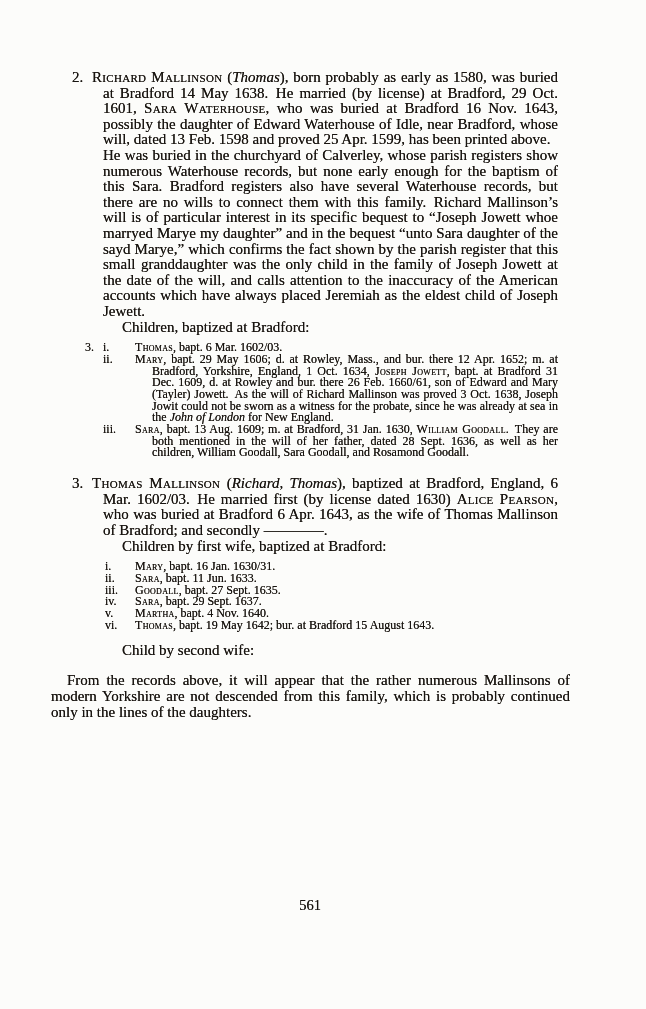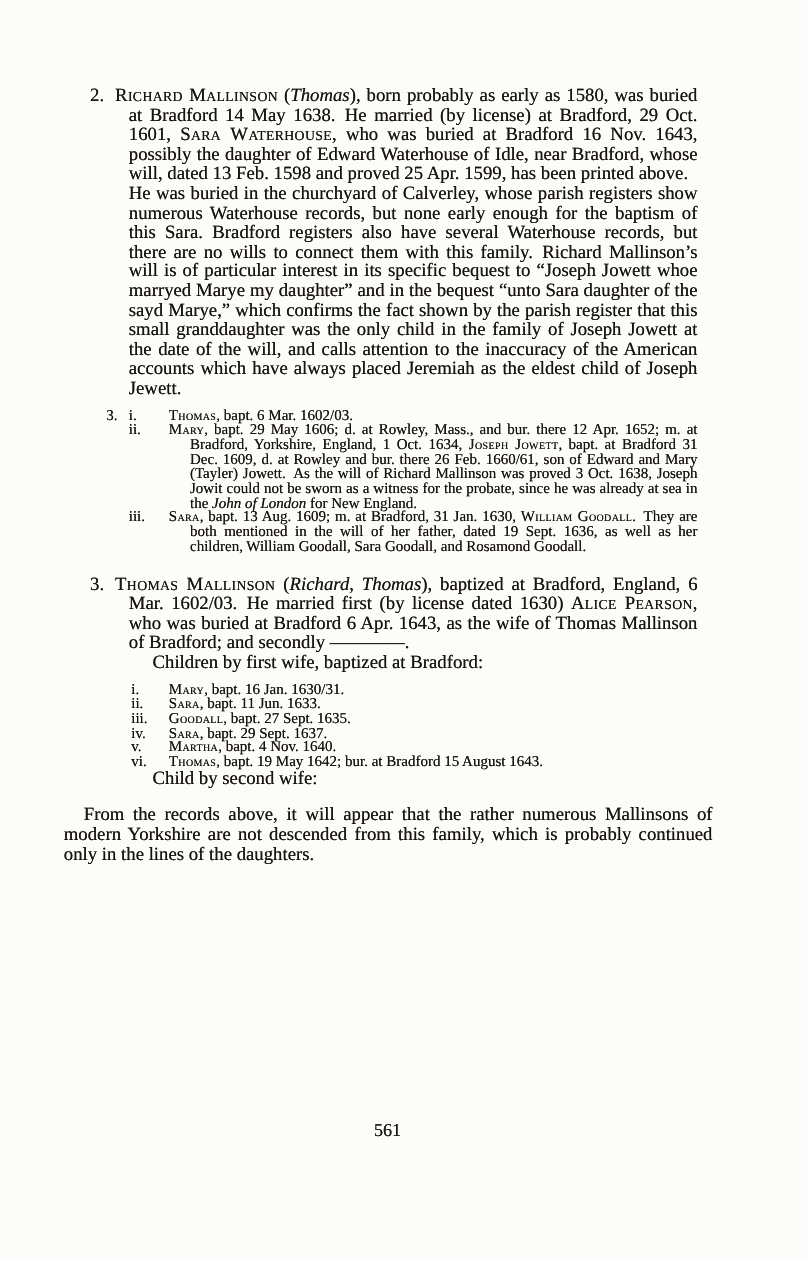--- a/index.html
+++ b/index.html
@@ -50,21 +50,21 @@
   .kids2 { margin-top: 7px; }
   .kid2 {
     position: relative;
     margin: 0 88px 0 135px;
     font-size: 12px;
     line-height: 11.7px;
   }
   .kid2 .rnum { position: absolute; left: -30px; top: 0; }
 
   .entry3-block { margin-top: 17px; }
-  .second-wife-head { }
+  .second-wife-head { margin-top: 12px; }
   .second-wife-kid { margin-top: 7px; }
 
   .closing {
     margin: 13px 76px 0 51px;
     text-indent: 16px;
     text-align: justify;
     font-size: 15px;
     line-height: 16px;
   }
 
@@ -78,25 +78,26 @@
     transform: translateX(-13px);
   }
 </style>
 </head>
 <body>
 
 <div class="page">
 
   <p class="entry"><span class="enum">2.</span><span class="sc">Richard Mallinson</span><span> (</span><span class="it">Thomas</span><span>), born probably as early as 1580, was buried at Bradford 14 May 1638. He married (by license) at Bradford, 29 Oct. 1601, </span><span class="sc">Sara Waterhouse</span><span>, who was buried at Bradford 16 Nov. 1643, possibly the daughter of Edward Waterhouse of Idle, near Bradford, whose will, dated 13 Feb. 1598 and proved 25 Apr. 1599, has been printed above. He was buried in the churchyard of Calverley, whose parish registers show numerous Waterhouse records, but none early enough for the baptism of this Sara. Bradford registers also have several Waterhouse records, but there are no wills to connect them with this family. Richard Mallinson’s will is of particular interest in its specific bequest to “Joseph Jowett whoe marryed Marye my daughter” and in the bequest “unto Sara daughter of the sayd Marye,” which confirms the fact shown by the parish register that this small granddaughter was the only child in the family of Joseph Jowett at the date of the will, and calls attention to the inaccuracy of the American accounts which have always placed Jeremiah as the eldest child of Joseph Jewett.</span></p>
 
+  <p class="subhead">Children, baptized at Bradford:</p>
 
   <div class="kids">
     <div class="kid"><span class="gnum">3.</span><span class="rnum">i.</span><span class="sc">Thomas</span><span>, bapt. 6 Mar. 1602/03.</span></div>
     <div class="kid"><span class="gnum"></span><span class="rnum">ii.</span><span class="sc">Mary</span><span>, bapt. 29 May 1606; d. at Rowley, Mass., and bur. there 12 Apr. 1652; m. at Bradford, Yorkshire, England, 1 Oct. 1634, </span><span class="sc">Joseph Jowett</span><span>, bapt. at Bradford 31 Dec. 1609, d. at Rowley and bur. there 26 Feb. 1660/61, son of Edward and Mary (Tayler) Jowett. As the will of Richard Mallinson was proved 3 Oct. 1638, Joseph Jowit could not be sworn as a witness for the probate, since he was already at sea in the </span><span class="it">John of London</span><span> for New England.</span></div>
-    <div class="kid"><span class="gnum"></span><span class="rnum">iii.</span><span class="sc">Sara</span><span>, bapt. 13 Aug. 1609; m. at Bradford, 31 Jan. 1630, </span><span class="sc">William Goodall</span><span>. They are both mentioned in the will of her father, dated 19 Sept. 1636, as well as her children, William Goodall, Sara Goodall, and Rosamond Goodall.</span></div>
+    <div class="kid"><span class="gnum"></span><span class="rnum">iii.</span><span class="sc">Sara</span><span>, bapt. 13 Aug. 1609; m. at Bradford, 31 Jan. 1630, </span><span class="sc">William Goodall</span><span>. They are both mentioned in the will of her father, dated 28 Sept. 1636, as well as her children, William Goodall, Sara Goodall, and Rosamond Goodall.</span></div>
   </div>
 
   <div class="entry3-block">
     <p class="entry"><span class="enum">3.</span><span class="sc">Thomas Mallinson</span><span> (</span><span class="it">Richard, Thomas</span><span>), baptized at Bradford, England, 6 Mar. 1602/03. He married first (by license dated 1630) </span><span class="sc">Alice Pearson</span><span>, who was buried at Bradford 6 Apr. 1643, as the wife of Thomas Mallinson of Bradford; and secondly ————.</span></p>
 
     <p class="subhead">Children by first wife, baptized at Bradford:</p>
 
     <div class="kids2">
       <div class="kid2"><span class="rnum">i.</span><span class="sc">Mary</span><span>, bapt. 16 Jan. 1630/31.</span></div>
       <div class="kid2"><span class="rnum">ii.</span><span class="sc">Sara</span><span>, bapt. 11 Jun. 1633.</span></div>

